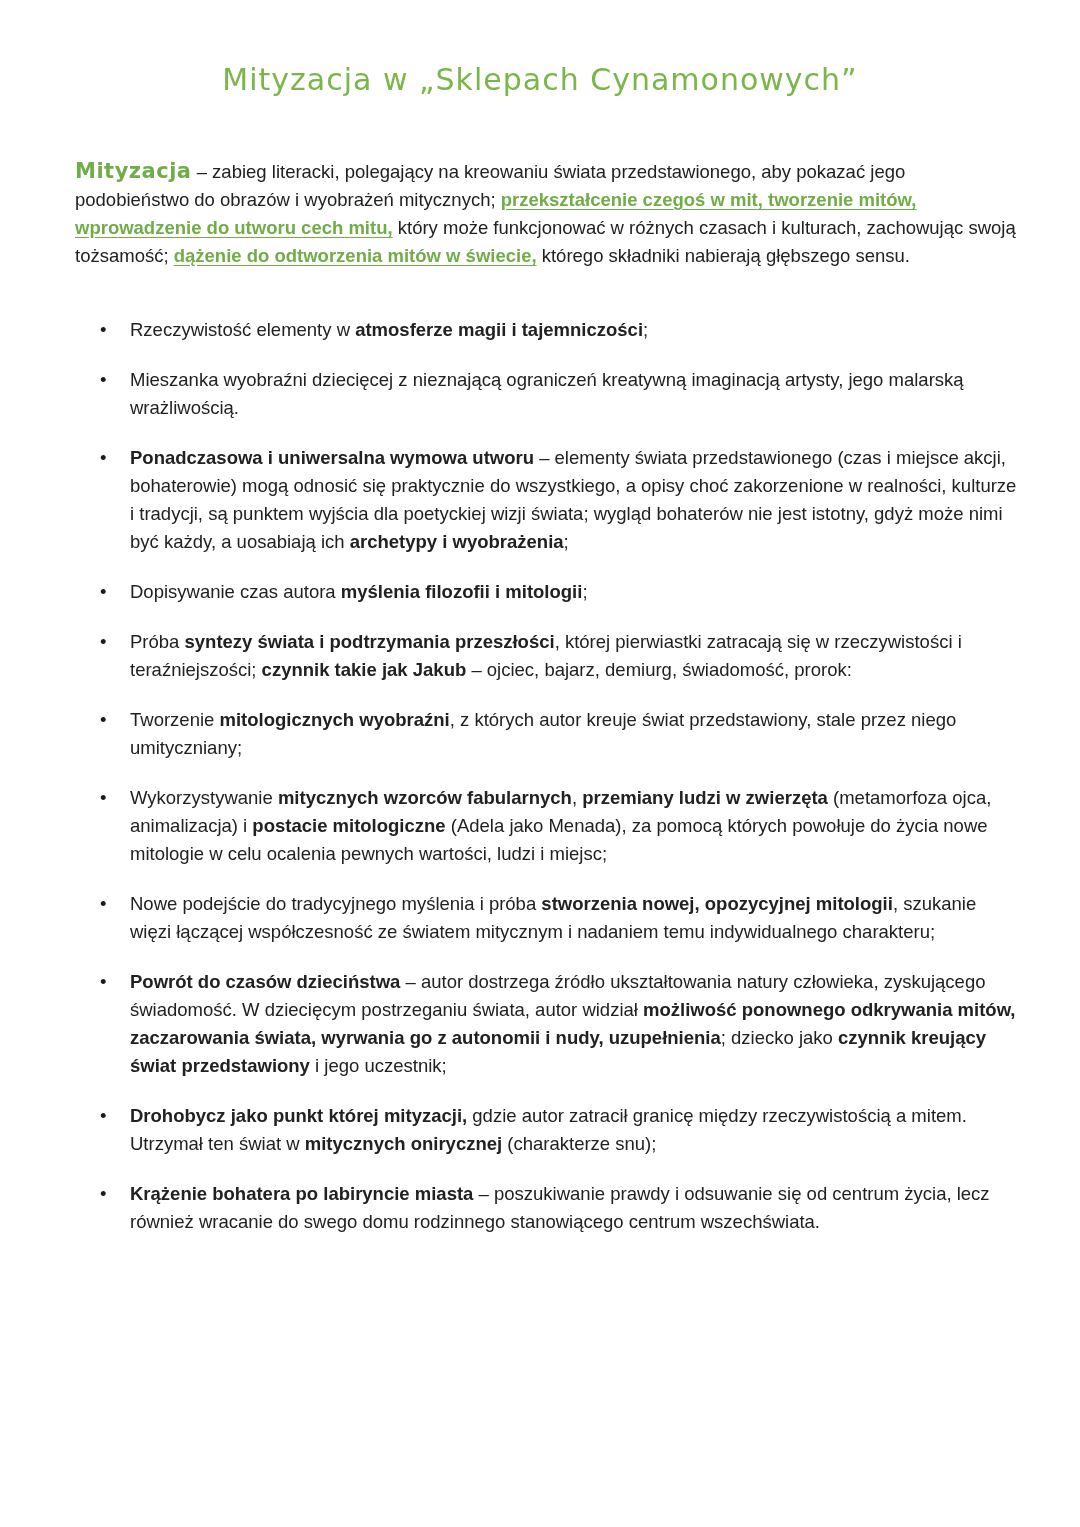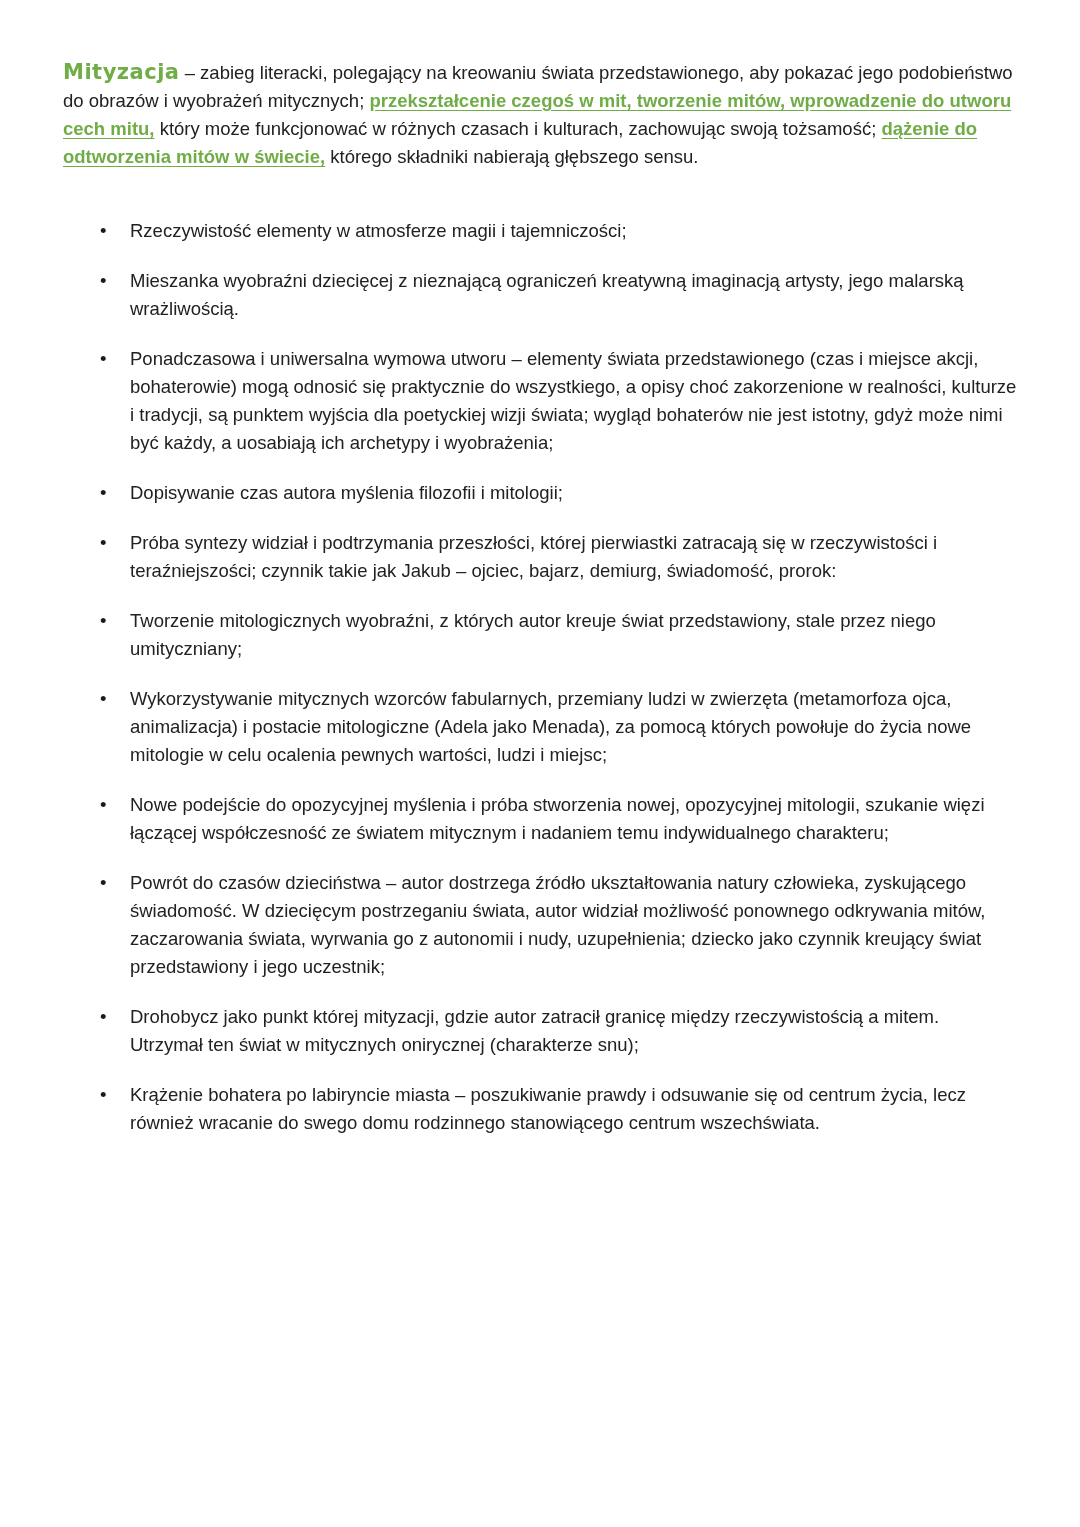--- a/index.html
+++ b/index.html
@@ -25,21 +25,21 @@
     margin: 60px 0 0 0;
     text-align: center;
     font-family: "DejaVu Sans", cursive;
     font-size: 30px;
     font-weight: 500;
     letter-spacing: 1px;
     color: var(--title-green, #7ab648);
     line-height: 1.3;
   }
   .intro {
-    margin: 58px 0 0 0;
+    margin: 58px 0 0 12px;
     font-size: 18.5px;
     line-height: 28px;
     text-align: left;
   }
   .bullet-list {
     list-style: none;
     margin: 46px 0 0 0;
     padding: 0 0 0 37px;
   }
   .bullet-item {
@@ -56,41 +56,42 @@
     font-size: 18.5px;
     line-height: 28px;
     color: #1a1a1a;
   }
   .bullet-text {
     flex: 1 1 auto;
     max-width: 890px;
   }
   
   .seg-normal { }
-  .seg-bold { font-weight: 400; }
+  .seg-bold { font-weight: 700; }
   .seg-greenu {
     color: var(--accent-green, #70ad47);
     font-weight: 700;
     text-decoration: underline;
     text-underline-offset: 3px;
   }
   .seg-lead {
     color: var(--accent-green, #70ad47);
     font-weight: 700;
     font-size: 21px;
     letter-spacing: 0.5px;
     font-family: "DejaVu Sans", cursive;
   }
 </style>
 </head>
 <body>
 
 <div class="page">
   <div class="content">
 
+    <h1 class="doc-title">Mityzacja w „Sklepach Cynamonowych”</h1>
 
     <p class="intro"><span class="seg-lead">Mityzacja</span><span class="seg-normal"> – zabieg literacki, polegający na kreowaniu świata przedstawionego, aby pokazać jego podobieństwo do obrazów i wyobrażeń mitycznych; </span><span class="seg-greenu">przekształcenie czegoś w mit, tworzenie mitów, wprowadzenie do utworu cech mitu,</span><span class="seg-normal"> który może funkcjonować w różnych czasach i kulturach, zachowując swoją tożsamość; </span><span class="seg-greenu">dążenie do odtworzenia mitów w świecie,</span><span class="seg-normal"> którego składniki nabierają głębszego sensu.</span></p>
 
     <ul class="bullet-list">
       <li class="bullet-item">
         <span class="bullet-marker">•</span>
         <div class="bullet-text"><span class="seg-normal">Rzeczywistość elementy w </span><span class="seg-bold">atmosferze magii i tajemniczości</span><span class="seg-normal">;</span></div>
       </li>
       <li class="bullet-item">
         <span class="bullet-marker">•</span>
@@ -99,33 +100,33 @@
       <li class="bullet-item">
         <span class="bullet-marker">•</span>
         <div class="bullet-text"><span class="seg-bold">Ponadczasowa i uniwersalna wymowa utworu</span><span class="seg-normal"> – elementy świata przedstawionego (czas i miejsce akcji, bohaterowie) mogą odnosić się praktycznie do wszystkiego, a opisy choć zakorzenione w realności, kulturze i tradycji, są punktem wyjścia dla poetyckiej wizji świata; wygląd bohaterów nie jest istotny, gdyż może nimi być każdy, a uosabiają ich </span><span class="seg-bold">archetypy i wyobrażenia</span><span class="seg-normal">;</span></div>
       </li>
       <li class="bullet-item">
         <span class="bullet-marker">•</span>
         <div class="bullet-text"><span class="seg-normal">Dopisywanie czas autora </span><span class="seg-bold">myślenia filozofii i mitologii</span><span class="seg-normal">;</span></div>
       </li>
       <li class="bullet-item">
         <span class="bullet-marker">•</span>
-        <div class="bullet-text"><span class="seg-normal">Próba </span><span class="seg-bold">syntezy widział i podtrzymania przeszłości</span><span class="seg-normal">, której pierwiastki zatracają się w rzeczywistości i teraźniejszości; </span><span class="seg-bold">czynnik takie jak Jakub</span><span class="seg-normal"> – ojciec, bajarz, demiurg, świadomość, prorok:</span></div>
+        <div class="bullet-text"><span class="seg-normal">Próba </span><span class="seg-bold">syntezy świata i podtrzymania przeszłości</span><span class="seg-normal">, której pierwiastki zatracają się w rzeczywistości i teraźniejszości; </span><span class="seg-bold">czynnik takie jak Jakub</span><span class="seg-normal"> – ojciec, bajarz, demiurg, świadomość, prorok:</span></div>
       </li>
       <li class="bullet-item">
         <span class="bullet-marker">•</span>
         <div class="bullet-text"><span class="seg-normal">Tworzenie </span><span class="seg-bold">mitologicznych wyobraźni</span><span class="seg-normal">, z których autor kreuje świat przedstawiony, stale przez niego umityczniany;</span></div>
       </li>
       <li class="bullet-item">
         <span class="bullet-marker">•</span>
         <div class="bullet-text"><span class="seg-normal">Wykorzystywanie </span><span class="seg-bold">mitycznych wzorców fabularnych</span><span class="seg-normal">, </span><span class="seg-bold">przemiany ludzi w zwierzęta</span><span class="seg-normal"> (metamorfoza ojca, animalizacja) i </span><span class="seg-bold">postacie mitologiczne</span><span class="seg-normal"> (Adela jako Menada), za pomocą których powołuje do życia nowe mitologie w celu ocalenia pewnych wartości, ludzi i miejsc;</span></div>
       </li>
       <li class="bullet-item">
         <span class="bullet-marker">•</span>
-        <div class="bullet-text"><span class="seg-normal">Nowe podejście do opozycyjnej myślenia i próba </span><span class="seg-bold">stworzenia nowej, opozycyjnej mitologii</span><span class="seg-normal">, szukanie więzi łączącej współczesność ze światem mitycznym i nadaniem temu indywidualnego charakteru;</span></div>
+        <div class="bullet-text"><span class="seg-normal">Nowe podejście do tradycyjnego myślenia i próba </span><span class="seg-bold">stworzenia nowej, opozycyjnej mitologii</span><span class="seg-normal">, szukanie więzi łączącej współczesność ze światem mitycznym i nadaniem temu indywidualnego charakteru;</span></div>
       </li>
       <li class="bullet-item">
         <span class="bullet-marker">•</span>
         <div class="bullet-text"><span class="seg-bold">Powrót do czasów dzieciństwa</span><span class="seg-normal"> – autor dostrzega źródło ukształtowania natury człowieka, zyskującego świadomość. W dziecięcym postrzeganiu świata, autor widział </span><span class="seg-bold">możliwość ponownego odkrywania mitów, zaczarowania świata, wyrwania go z autonomii i nudy, uzupełnienia</span><span class="seg-normal">; dziecko jako </span><span class="seg-bold">czynnik kreujący świat przedstawiony</span><span class="seg-normal"> i jego uczestnik;</span></div>
       </li>
       <li class="bullet-item">
         <span class="bullet-marker">•</span>
         <div class="bullet-text"><span class="seg-bold">Drohobycz jako punkt której mityzacji,</span><span class="seg-normal"> gdzie autor zatracił granicę między rzeczywistością a mitem. Utrzymał ten świat w </span><span class="seg-bold">mitycznych onirycznej</span><span class="seg-normal"> (charakterze snu);</span></div>
       </li>
       <li class="bullet-item">

